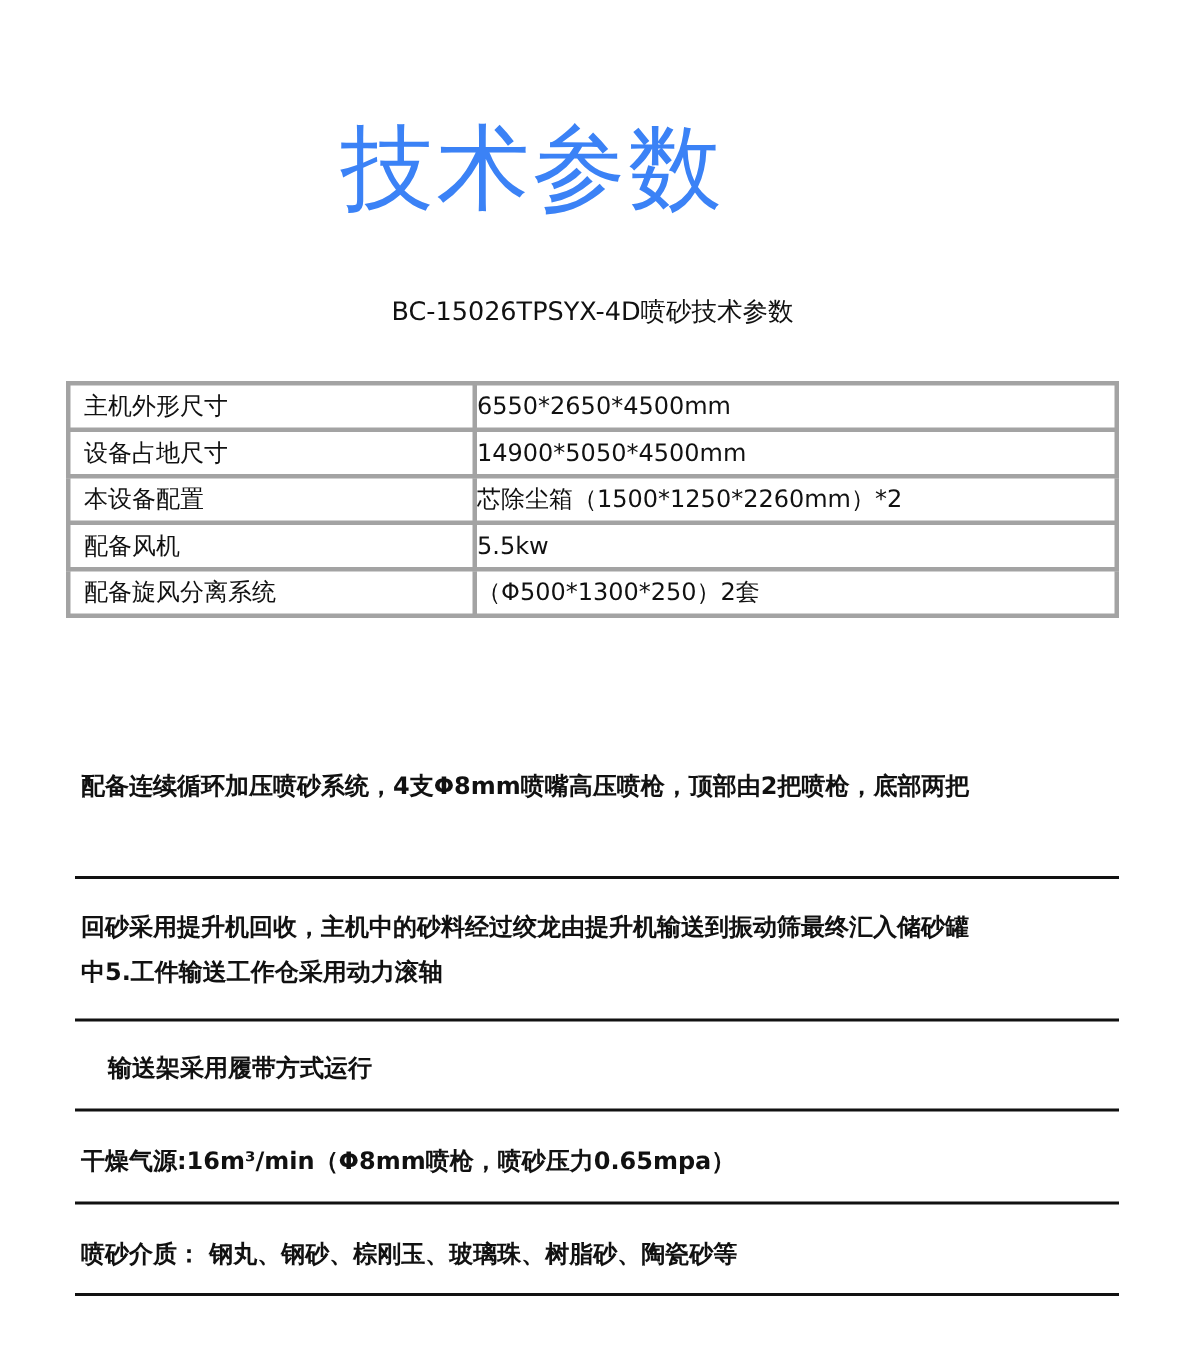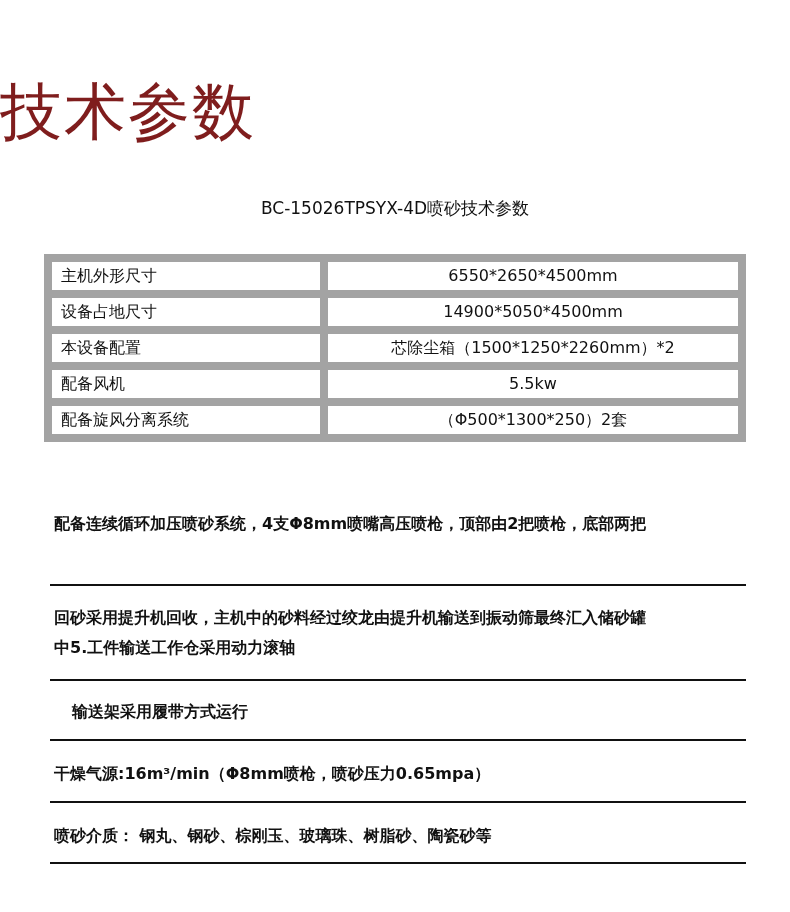--- a/index.html
+++ b/index.html
@@ -13,25 +13,25 @@
       position: relative;
       overflow: hidden;
       font-family: "DejaVu Sans", "Liberation Sans", sans-serif;
       color: #111111;
     }
     .page-title {
       position: absolute;
       left: 0;
       top: 72px;
       width: 710px;
-      text-align: left;
+      text-align: center;
       font-size: 62px;
       line-height: 80px;
       font-weight: normal;
-      color: #7f1d1d;
+      color: #3b82f6;
       letter-spacing: 2px;
     }
     .subtitle {
       position: absolute;
       left: 0;
       top: 196px;
       width: 790px;
       text-align: center;
       font-size: 17px;
       line-height: 24px;
@@ -39,35 +39,34 @@
     }
     .spec-table {
       position: absolute;
       left: 44px;
       top: 254px;
       width: 702px;
       border-collapse: collapse;
       table-layout: fixed;
     }
     .spec-table td {
-      border: 8px solid #a3a3a3;
+      border: 3px solid #a3a3a3;
       height: 28px;
       padding: 0;
       font-size: 16px;
       line-height: 28px;
       white-space: nowrap;
       overflow: hidden;
     }
     .spec-table td.label {
       width: 259px;
       padding-left: 9px;
       text-align: left;
     }
     .spec-table td.value {
-      text-align: center;
     }
     .note {
       position: absolute;
       left: 54px;
       width: 700px;
       font-size: 16px;
       line-height: 30px;
       color: #111111;
       font-weight: bold;
     }

